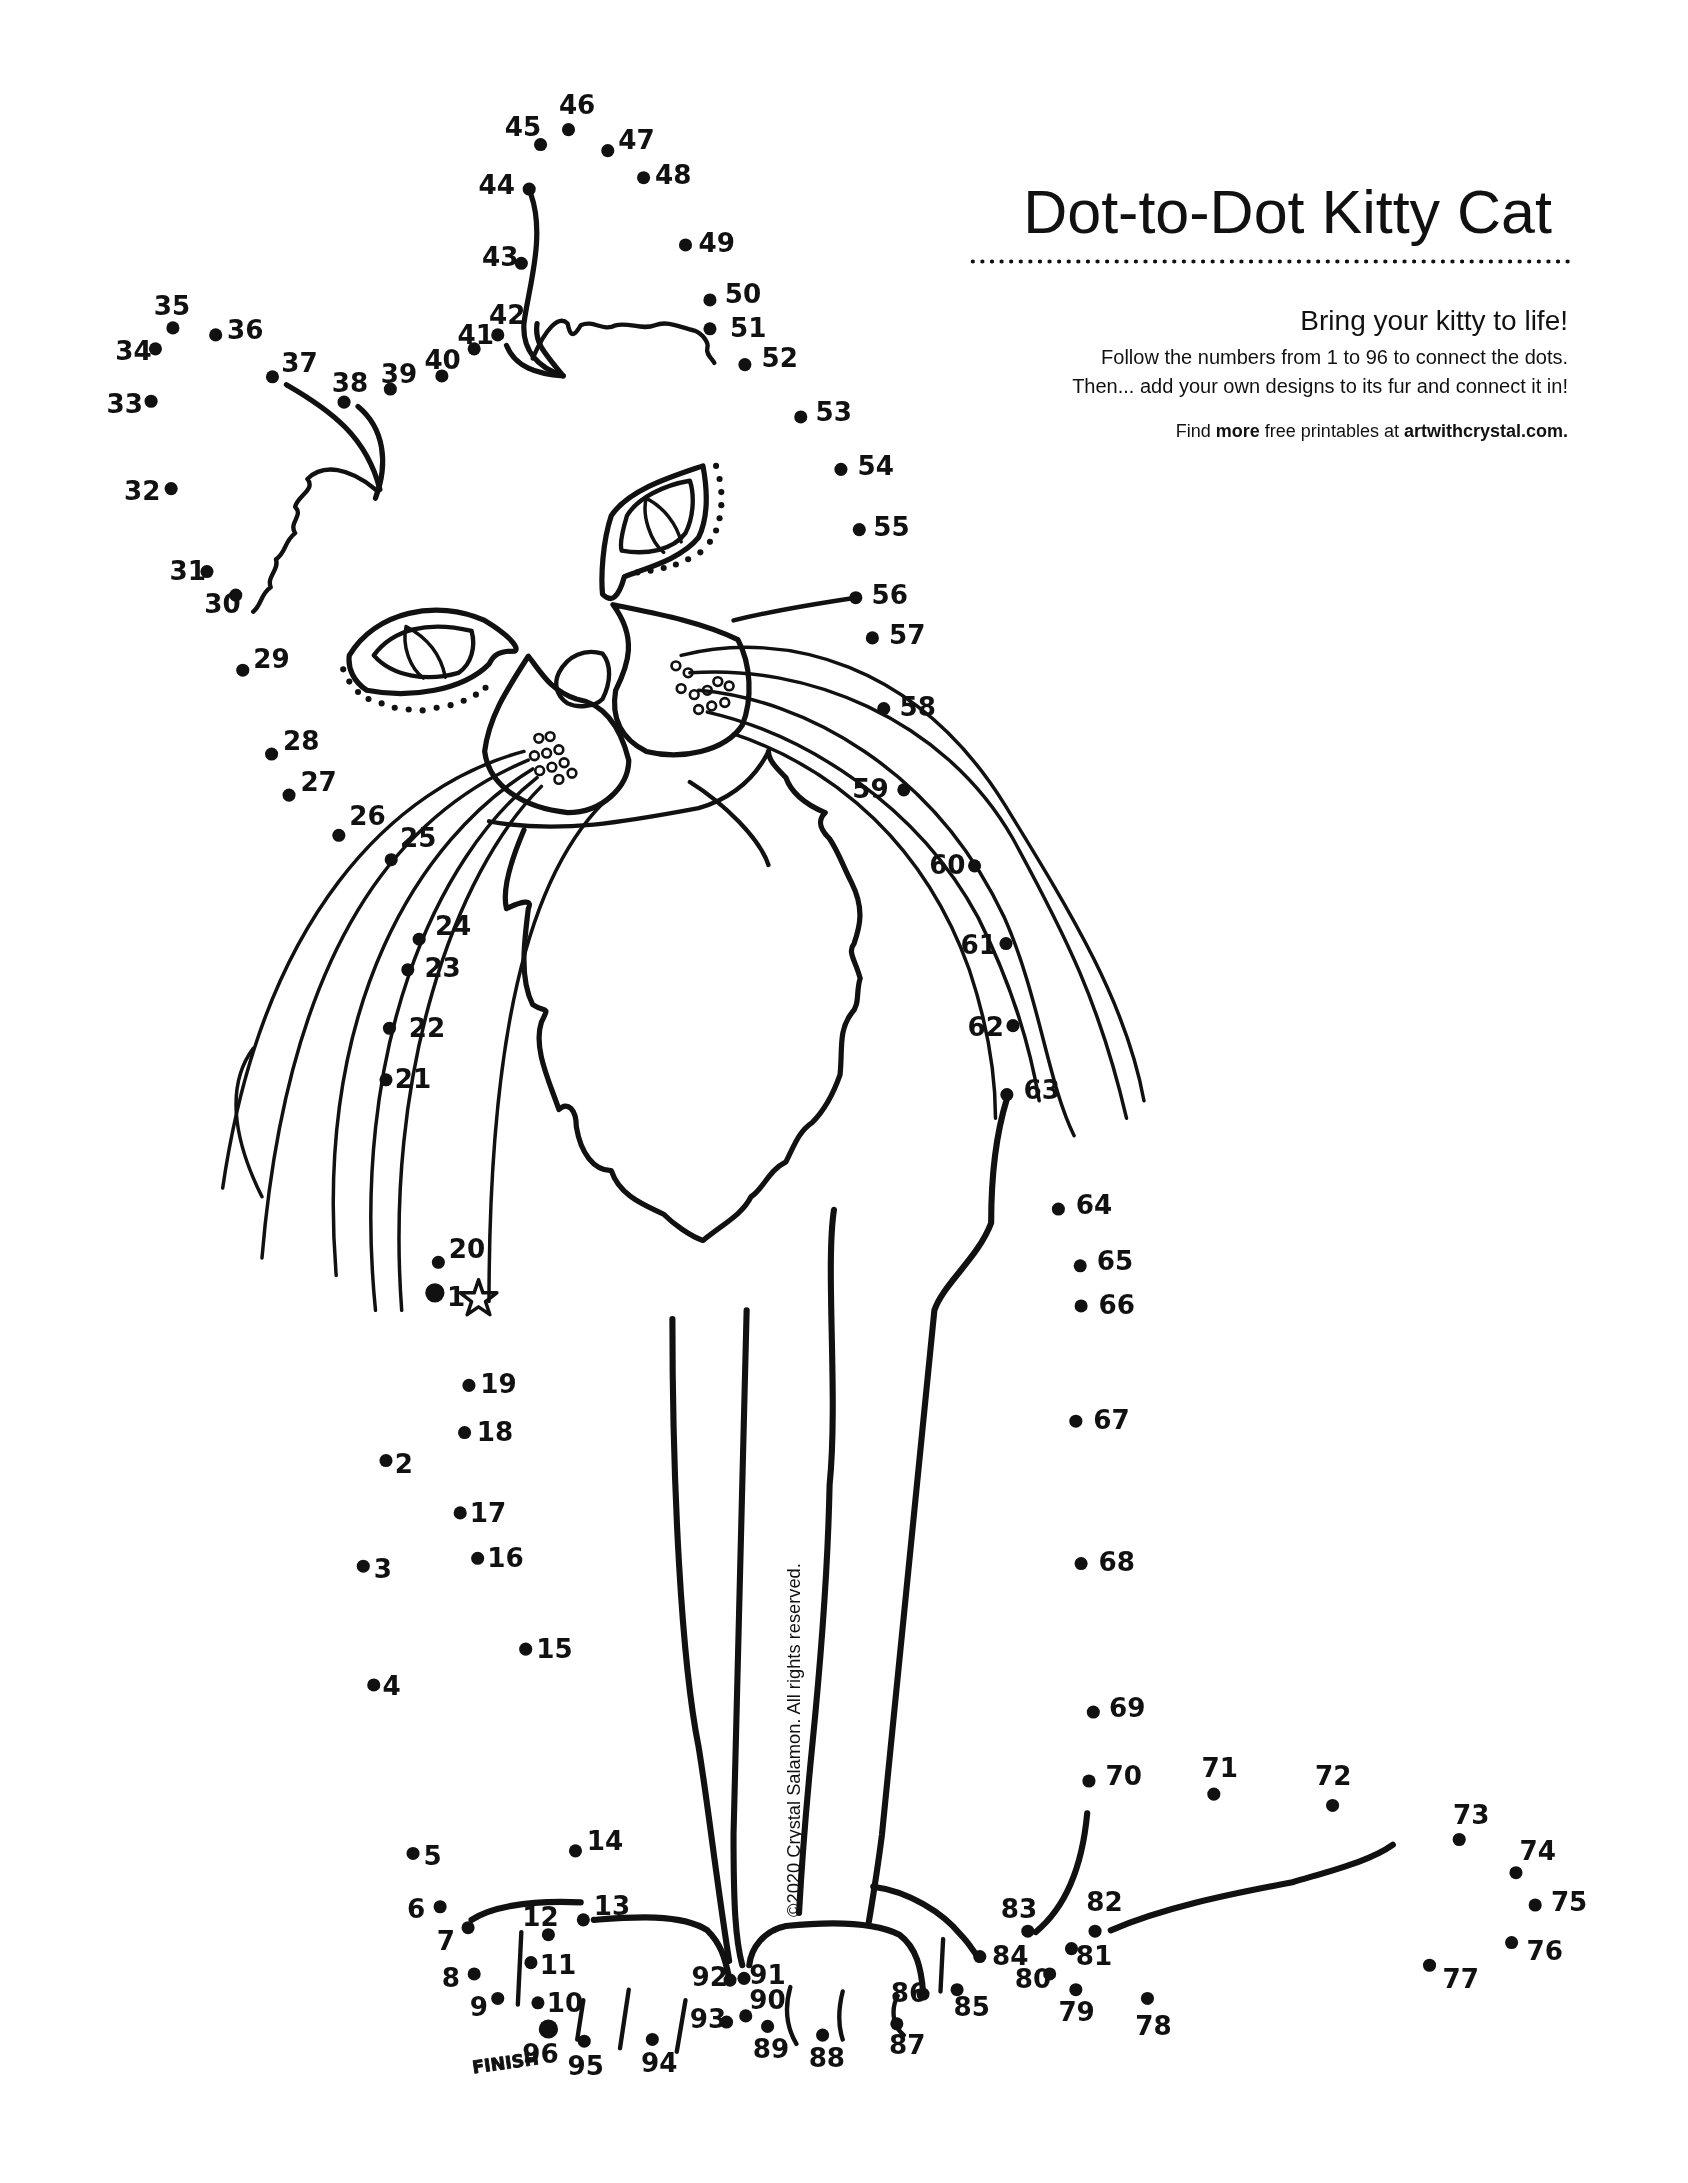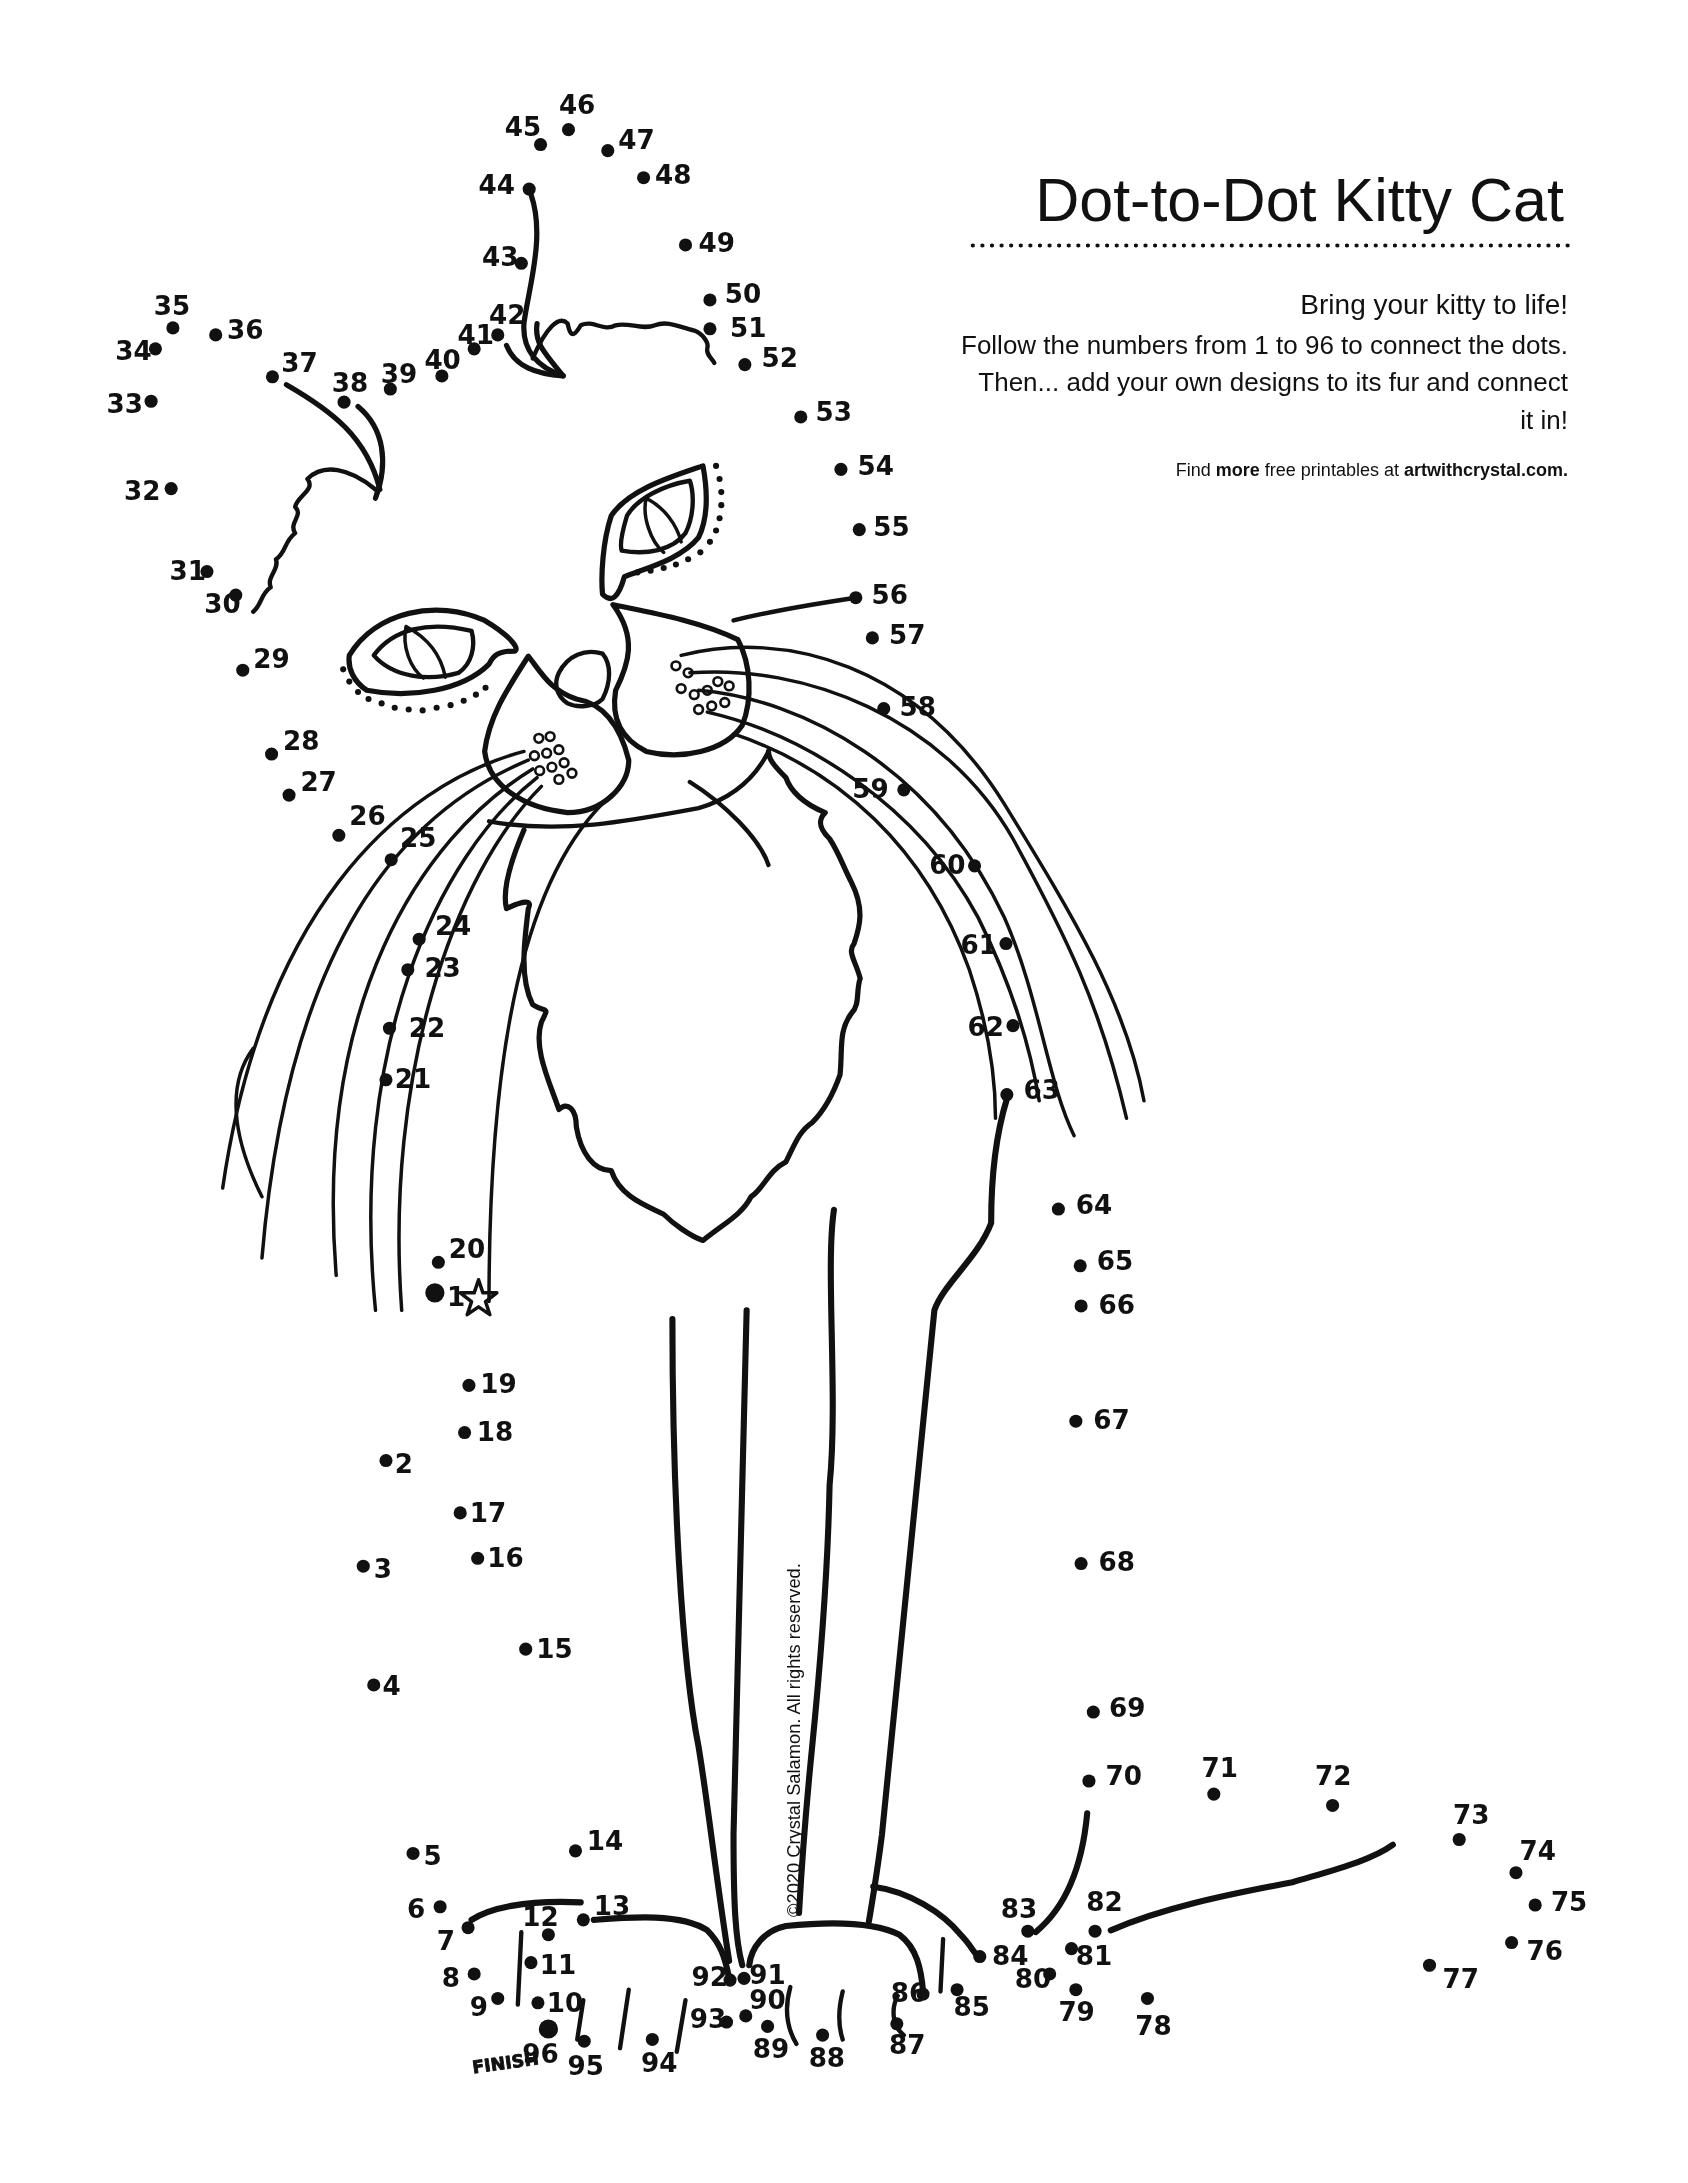--- a/index.html
+++ b/index.html
@@ -1,24 +1,24 @@
 <!DOCTYPE html>
 <html style="font-size:14px"><head>
 <meta charset="utf-8">
 <style>
   html, body { margin: 0; padding: 0; background: #ffffff; }
   body { width: 1688px; height: 2184px; position: relative; overflow: hidden; }
   .page { position: absolute; left: 0; top: 0; width: 1688px; height: 2184px; background: #fff; }
   .title-block { position: absolute; left: 961px; top: 166px; width: 607px; text-align: right; color: #111; font-family: "DejaVu Sans", sans-serif; }
-  .title { font-size: 61px; font-weight: 400; letter-spacing: 0px; line-height: 1.0; margin: 4px; white-space: nowrap; font-family: "Liberation Sans", sans-serif; }
+  .title { font-size: 61px; font-weight: 400; letter-spacing: 0px; line-height: 1.0; margin: 16px; white-space: nowrap; font-family: "Liberation Sans", sans-serif; }
   .title-rule { margin-top: 12.2px; height: 5.2px; width: 603px; margin-left: 7px;
     background-image: radial-gradient(circle, #111 1.9px, transparent 2.3px);
     background-size: 9.6px 5.2px; background-repeat: repeat-x; }
   .sub1 { margin-top: 41px; font-size: 28px; line-height: 1.15; font-family: "Liberation Sans", sans-serif; }
-  .sub2 { margin-top: 5.2px; font-size: 26px; line-height: 1.45; font-family: "Liberation Sans", sans-serif; }
+  .sub2 { margin-top: 5.2px; font-size: 20px; line-height: 1.45; font-family: "Liberation Sans", sans-serif; }
   .findmore { margin-top: 20px; font-size: 18px; font-family: "Liberation Sans", sans-serif; }
   .findmore b { font-weight: 700; }
   svg.art { position: absolute; left: 0; top: 0; }
   .copyright { position: absolute; left: 783px; top: 1917px; transform-origin: 0 0; transform: rotate(-90deg);
     font-family: "Liberation Sans", sans-serif; font-size: 18.3px; color: #111; white-space: nowrap; }
   .dot-label { font-family: "DejaVu Sans", sans-serif; font-size: 30px; font-weight: 700; fill: #111; }
   .finish-label { font-family: "DejaVu Sans", sans-serif; font-size: 20px; font-weight: 700; fill: #111; }
 </style>
 </head>
 <body>

